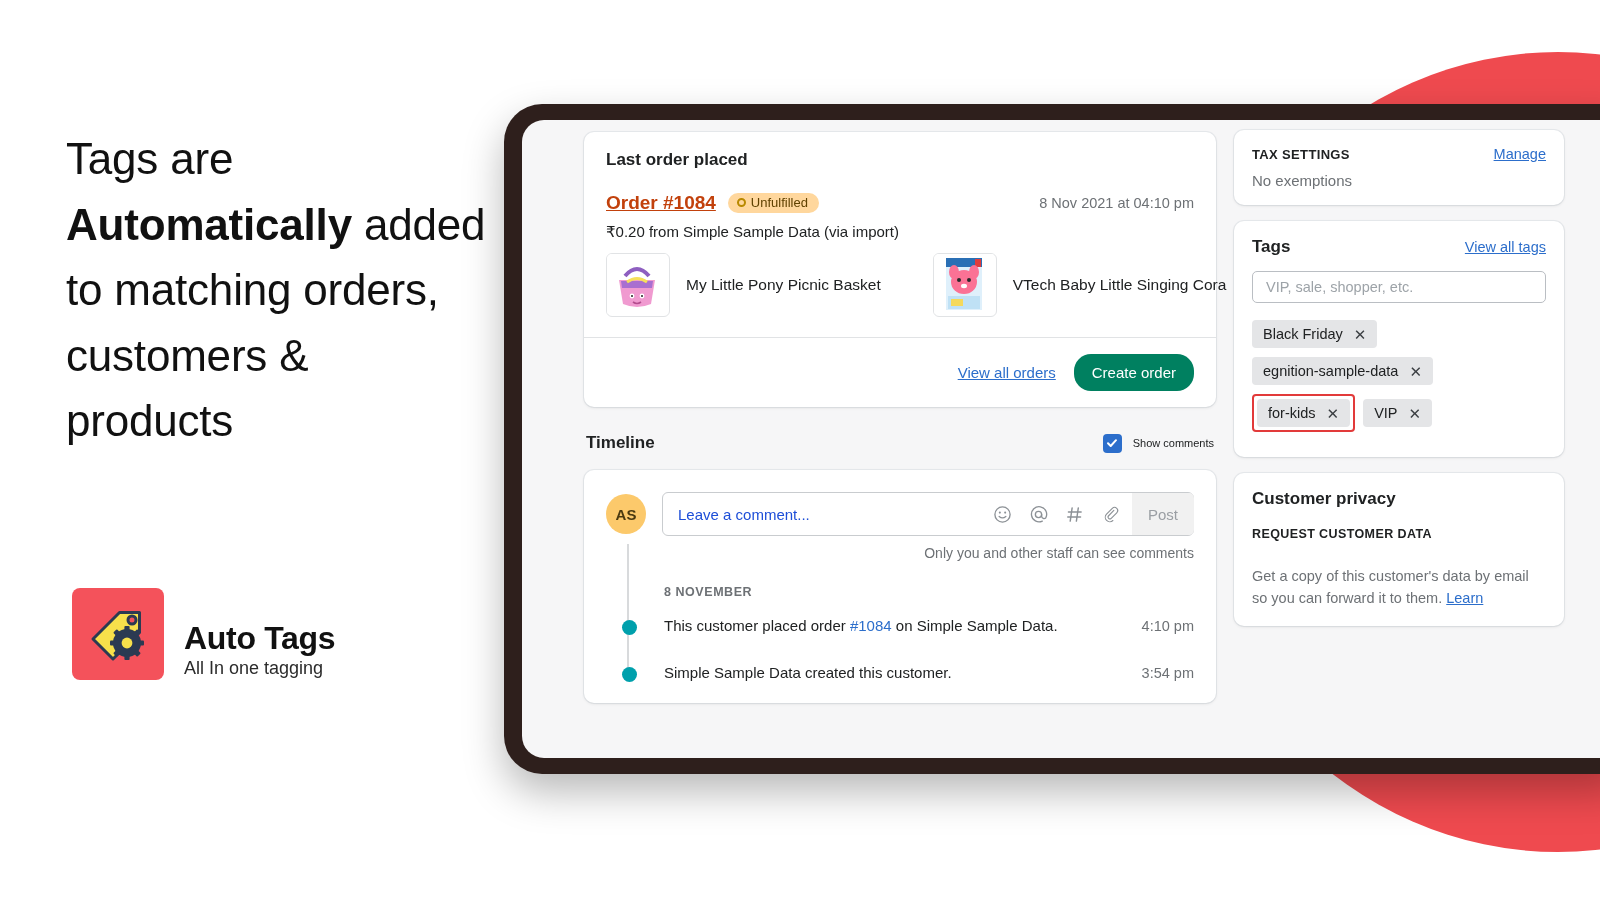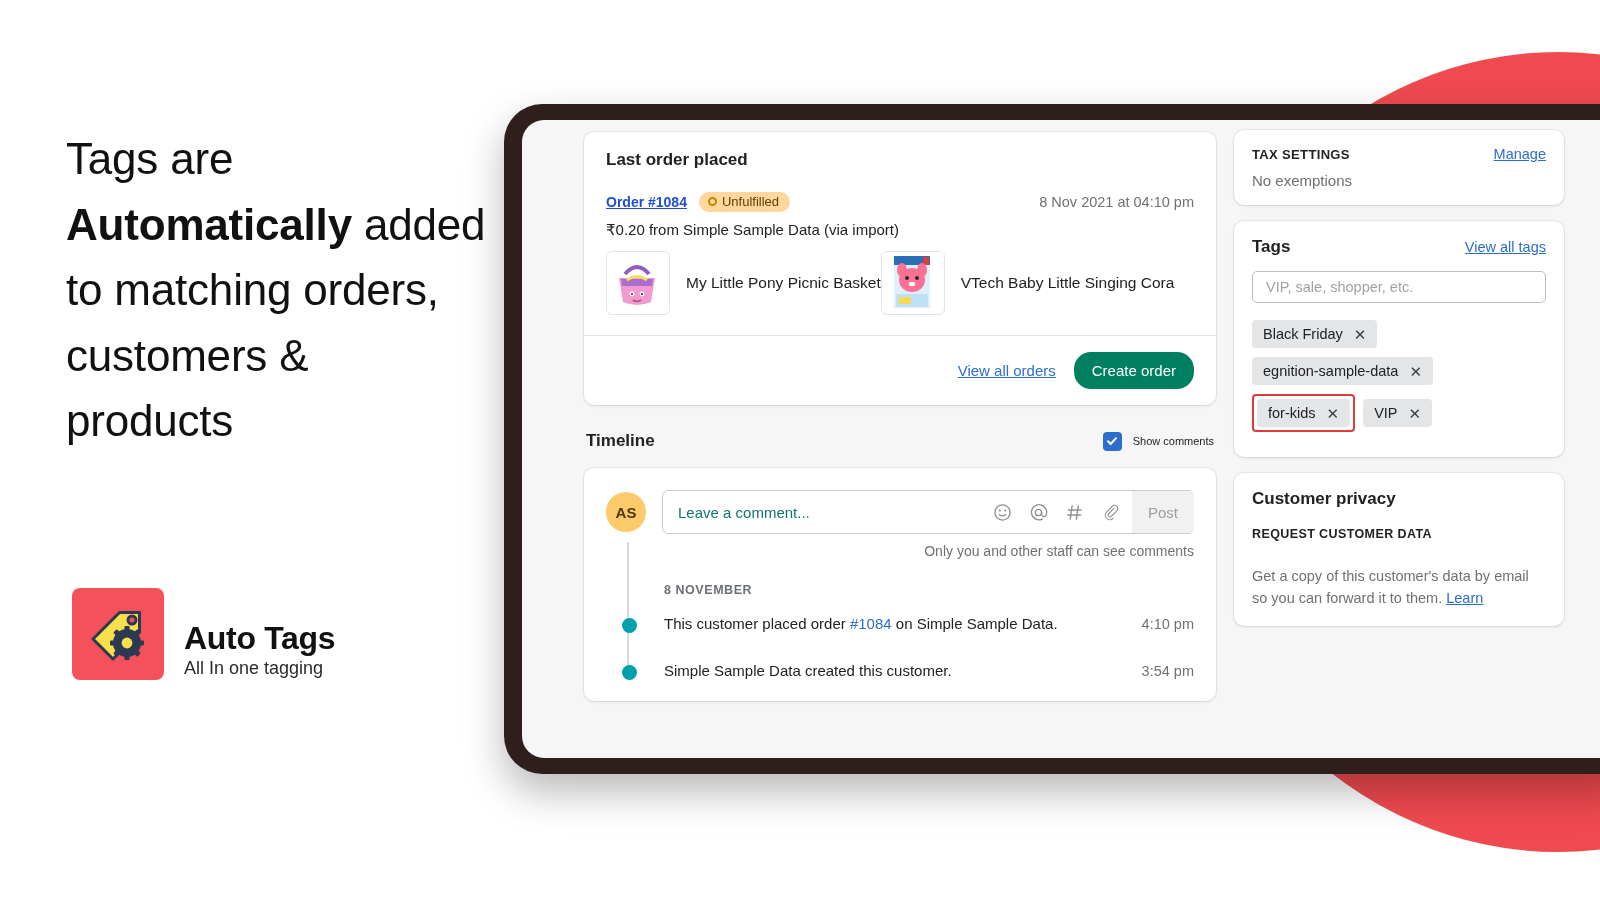--- a/index.html
+++ b/index.html
@@ -52,33 +52,33 @@
   
   .card{
     background:#ffffff;border-radius:10px;
     box-shadow:0 0 0 1px rgba(6,44,82,.06),0 1px 3px rgba(64,66,69,.12);
   }
 
   
   .order-card{padding:18px 22px 0 22px;}
   .order-title{font-size:17px;font-weight:600;color:#202223;margin-bottom:22px;}
   .order-row{display:flex;align-items:center;}
-  .order-link{font-size:14px;color:#1d4ed8;font-weight:600;}
+  .order-link{font-size:19px;color:#c2410c;font-weight:600;}
   .badge{
     margin-left:12px;background:#ffd79d;color:#5f4100;border-radius:11px;
     padding:2px 11px 3px 9px;font-size:13px;display:inline-flex;align-items:center;gap:5px;
   }
   .badge .dot{
     width:9px;height:9px;border-radius:50%;border:2px solid #b98900;box-sizing:border-box;
   }
   .order-date{margin-left:auto;font-size:14.5px;color:#6d7175;}
   .order-sub{font-size:15px;color:#202223;margin-top:9px;}
   .items{display:flex;margin-top:12px;padding-bottom:20px;}
   .item{display:flex;align-items:center;gap:16px;}
-  .item:nth-child(2){}
+  .item:nth-child(2){margin-left:52px;}
   .thumb{
     width:62px;height:62px;border-radius:6px;background:#fff;
     border:1px solid #e1e3e5;overflow:hidden;flex:0 0 auto;position:relative;
   }
   .item-name{font-size:15.5px;color:#202223;white-space:nowrap;}
   .order-foot{
     border-top:1px solid #e1e3e5;padding:16px 22px;margin:0 -22px;
     display:flex;align-items:center;justify-content:flex-end;gap:18px;
   }
   .link-btn{font-size:15px;color:#2c6ecb;}
@@ -101,21 +101,21 @@
   .comment-row{display:flex;align-items:center;gap:16px;position:relative;}
   .avatar{
     width:40px;height:40px;border-radius:50%;background:#fcc96b;color:#4b3a10;
     display:flex;align-items:center;justify-content:center;font-size:15px;font-weight:600;
     flex:0 0 auto;position:relative;z-index:2;text-align:center;
   }
   .comment-box{
     flex:1;height:44px;border:1px solid #c9cccf;border-radius:6px;background:#fff;
     display:flex;align-items:center;padding-left:15px;box-sizing:border-box;
   }
-  .comment-ph{font-size:15px;color:#0f766e;flex:1;}
+  .comment-ph{font-size:15px;color:#1d4ed8;flex:1;}
   .cb-icons{display:flex;align-items:center;gap:17px;padding-right:12px;color:#8c9196;}
   .post-btn{
     height:42px;min-width:62px;background:#f1f1f1;color:#9a9ea3;font-size:15px;
     display:flex;align-items:center;justify-content:center;border-radius:0 5px 5px 0;
     margin:-1px -1px -1px 0;
   }
   .comment-note{font-size:14px;color:#6d7175;text-align:right;margin:9px 0 0 0;}
   .tl-date{font-size:12.5px;font-weight:600;color:#6d7175;letter-spacing:.55px;margin:24px 0 0 58px;}
   .tl-event{display:flex;align-items:center;margin-top:18px;position:relative;}
   .tl-dot{

